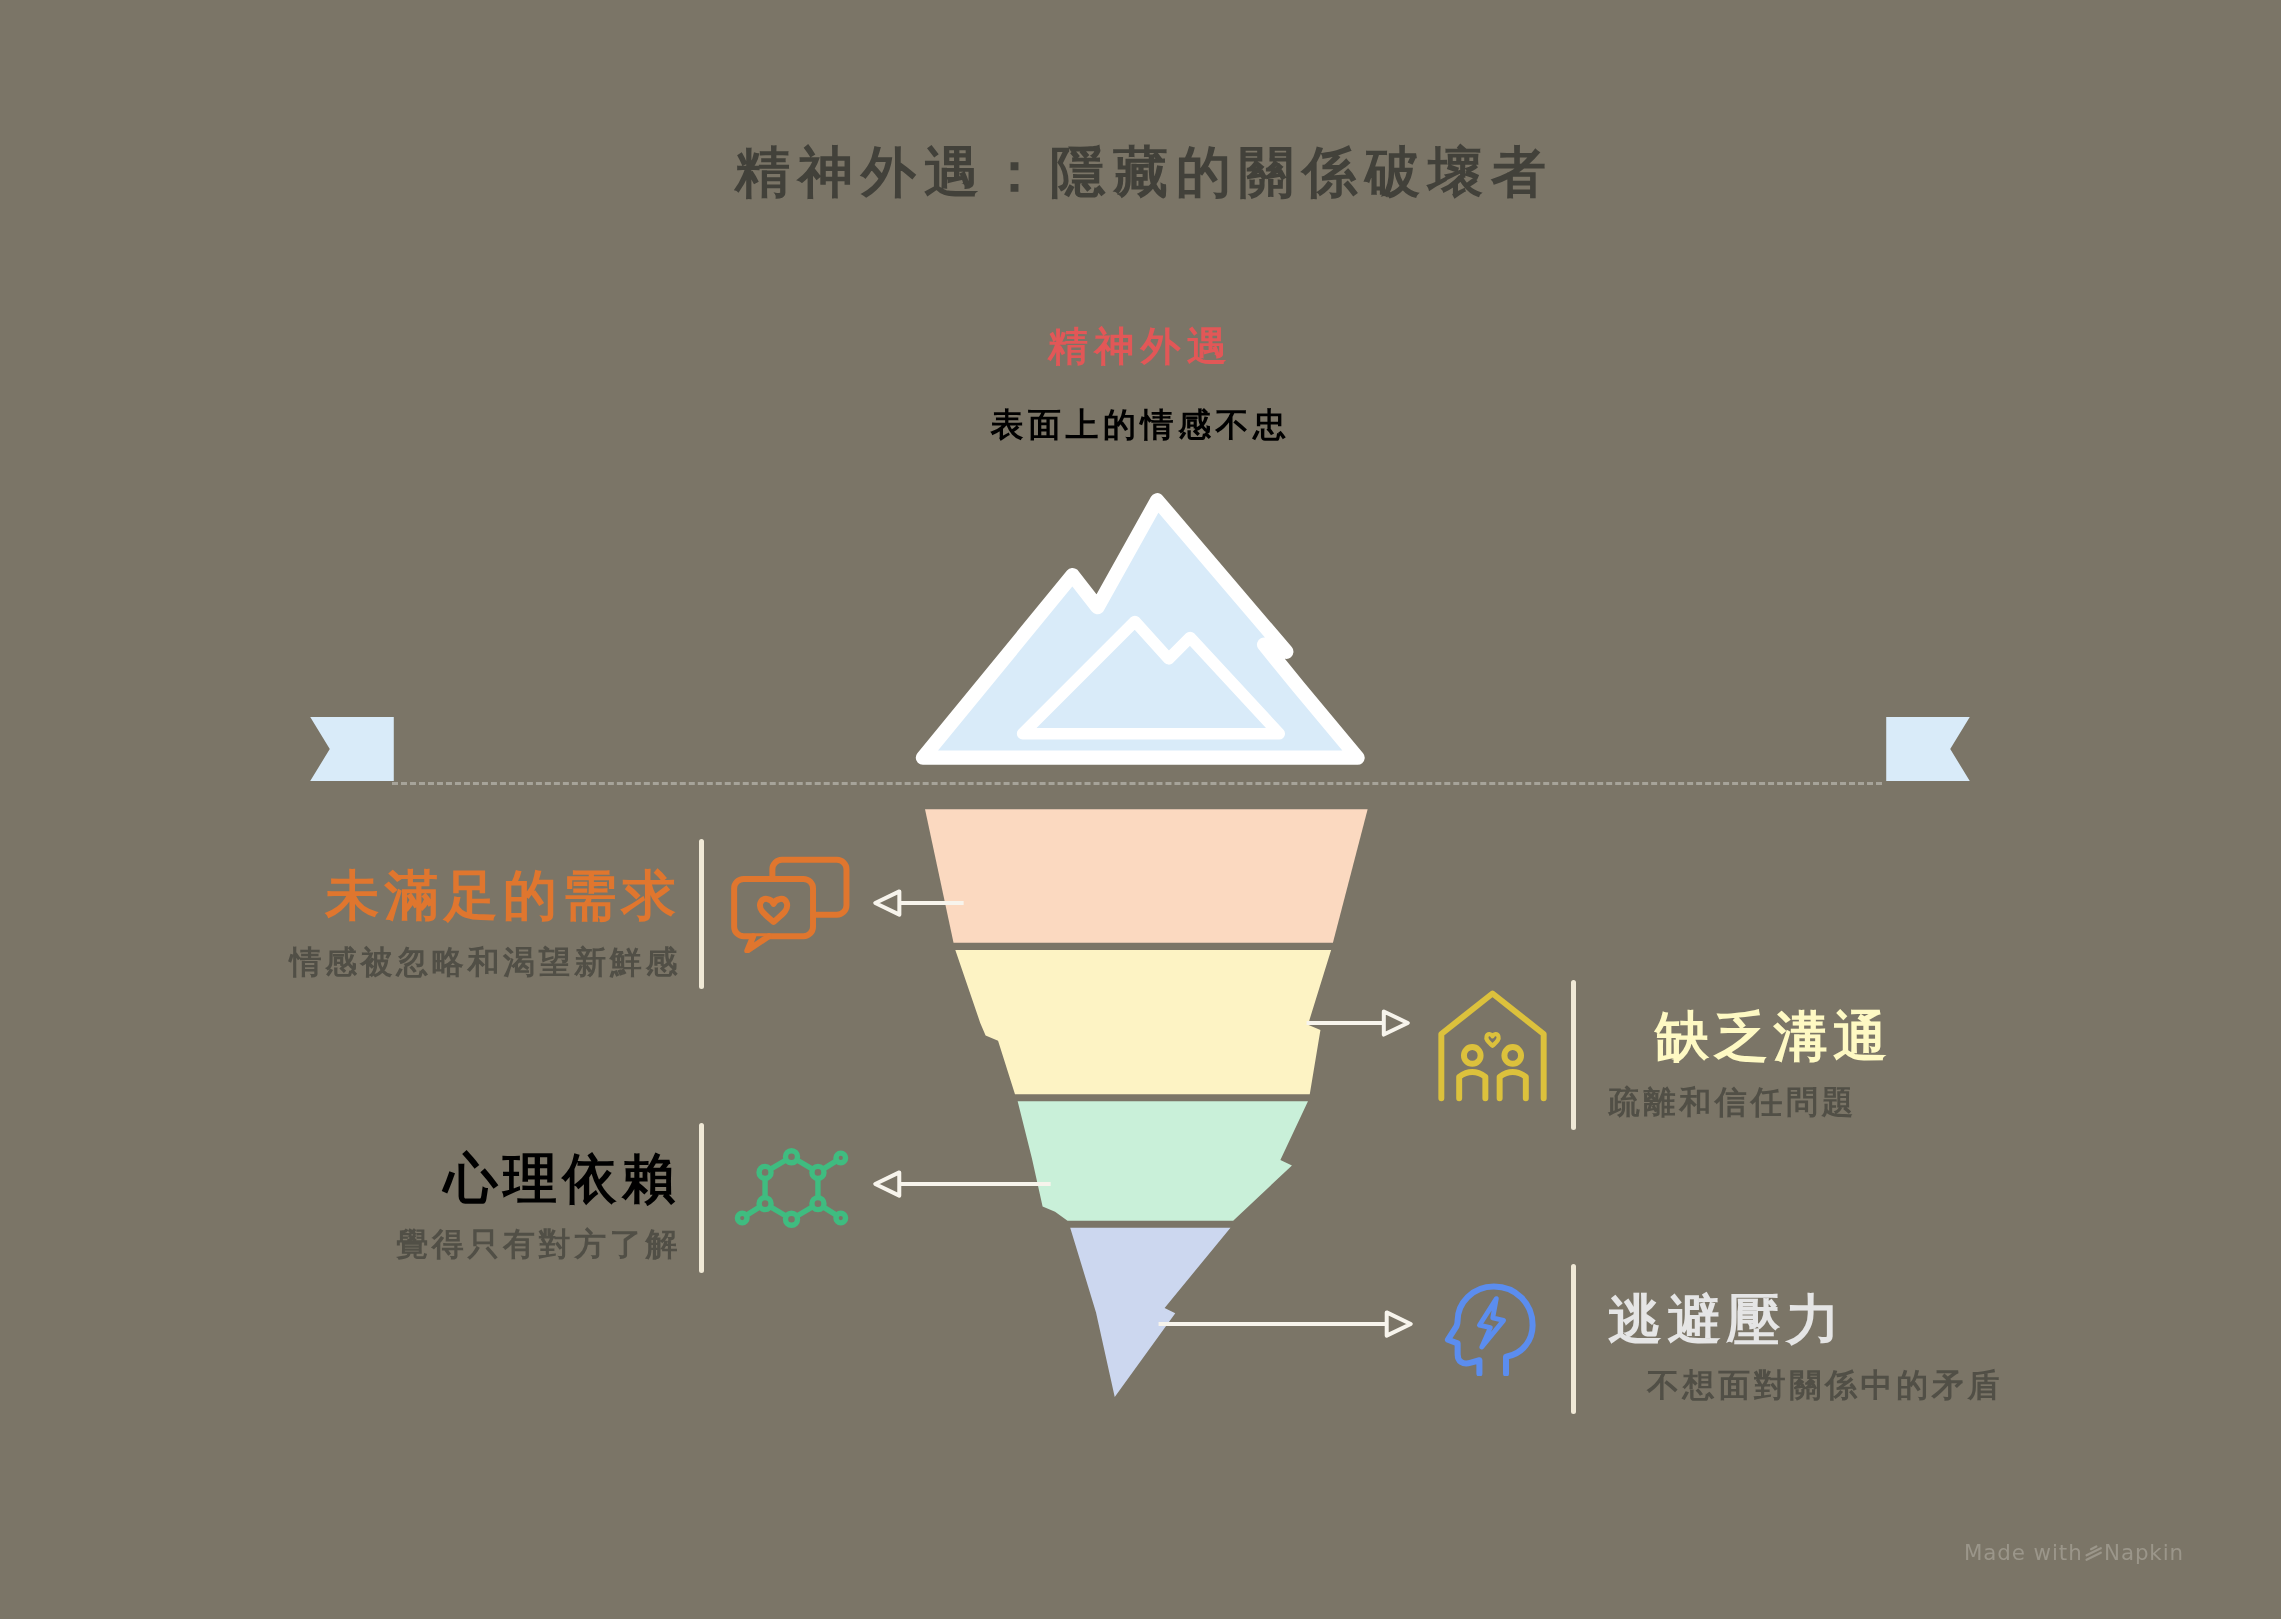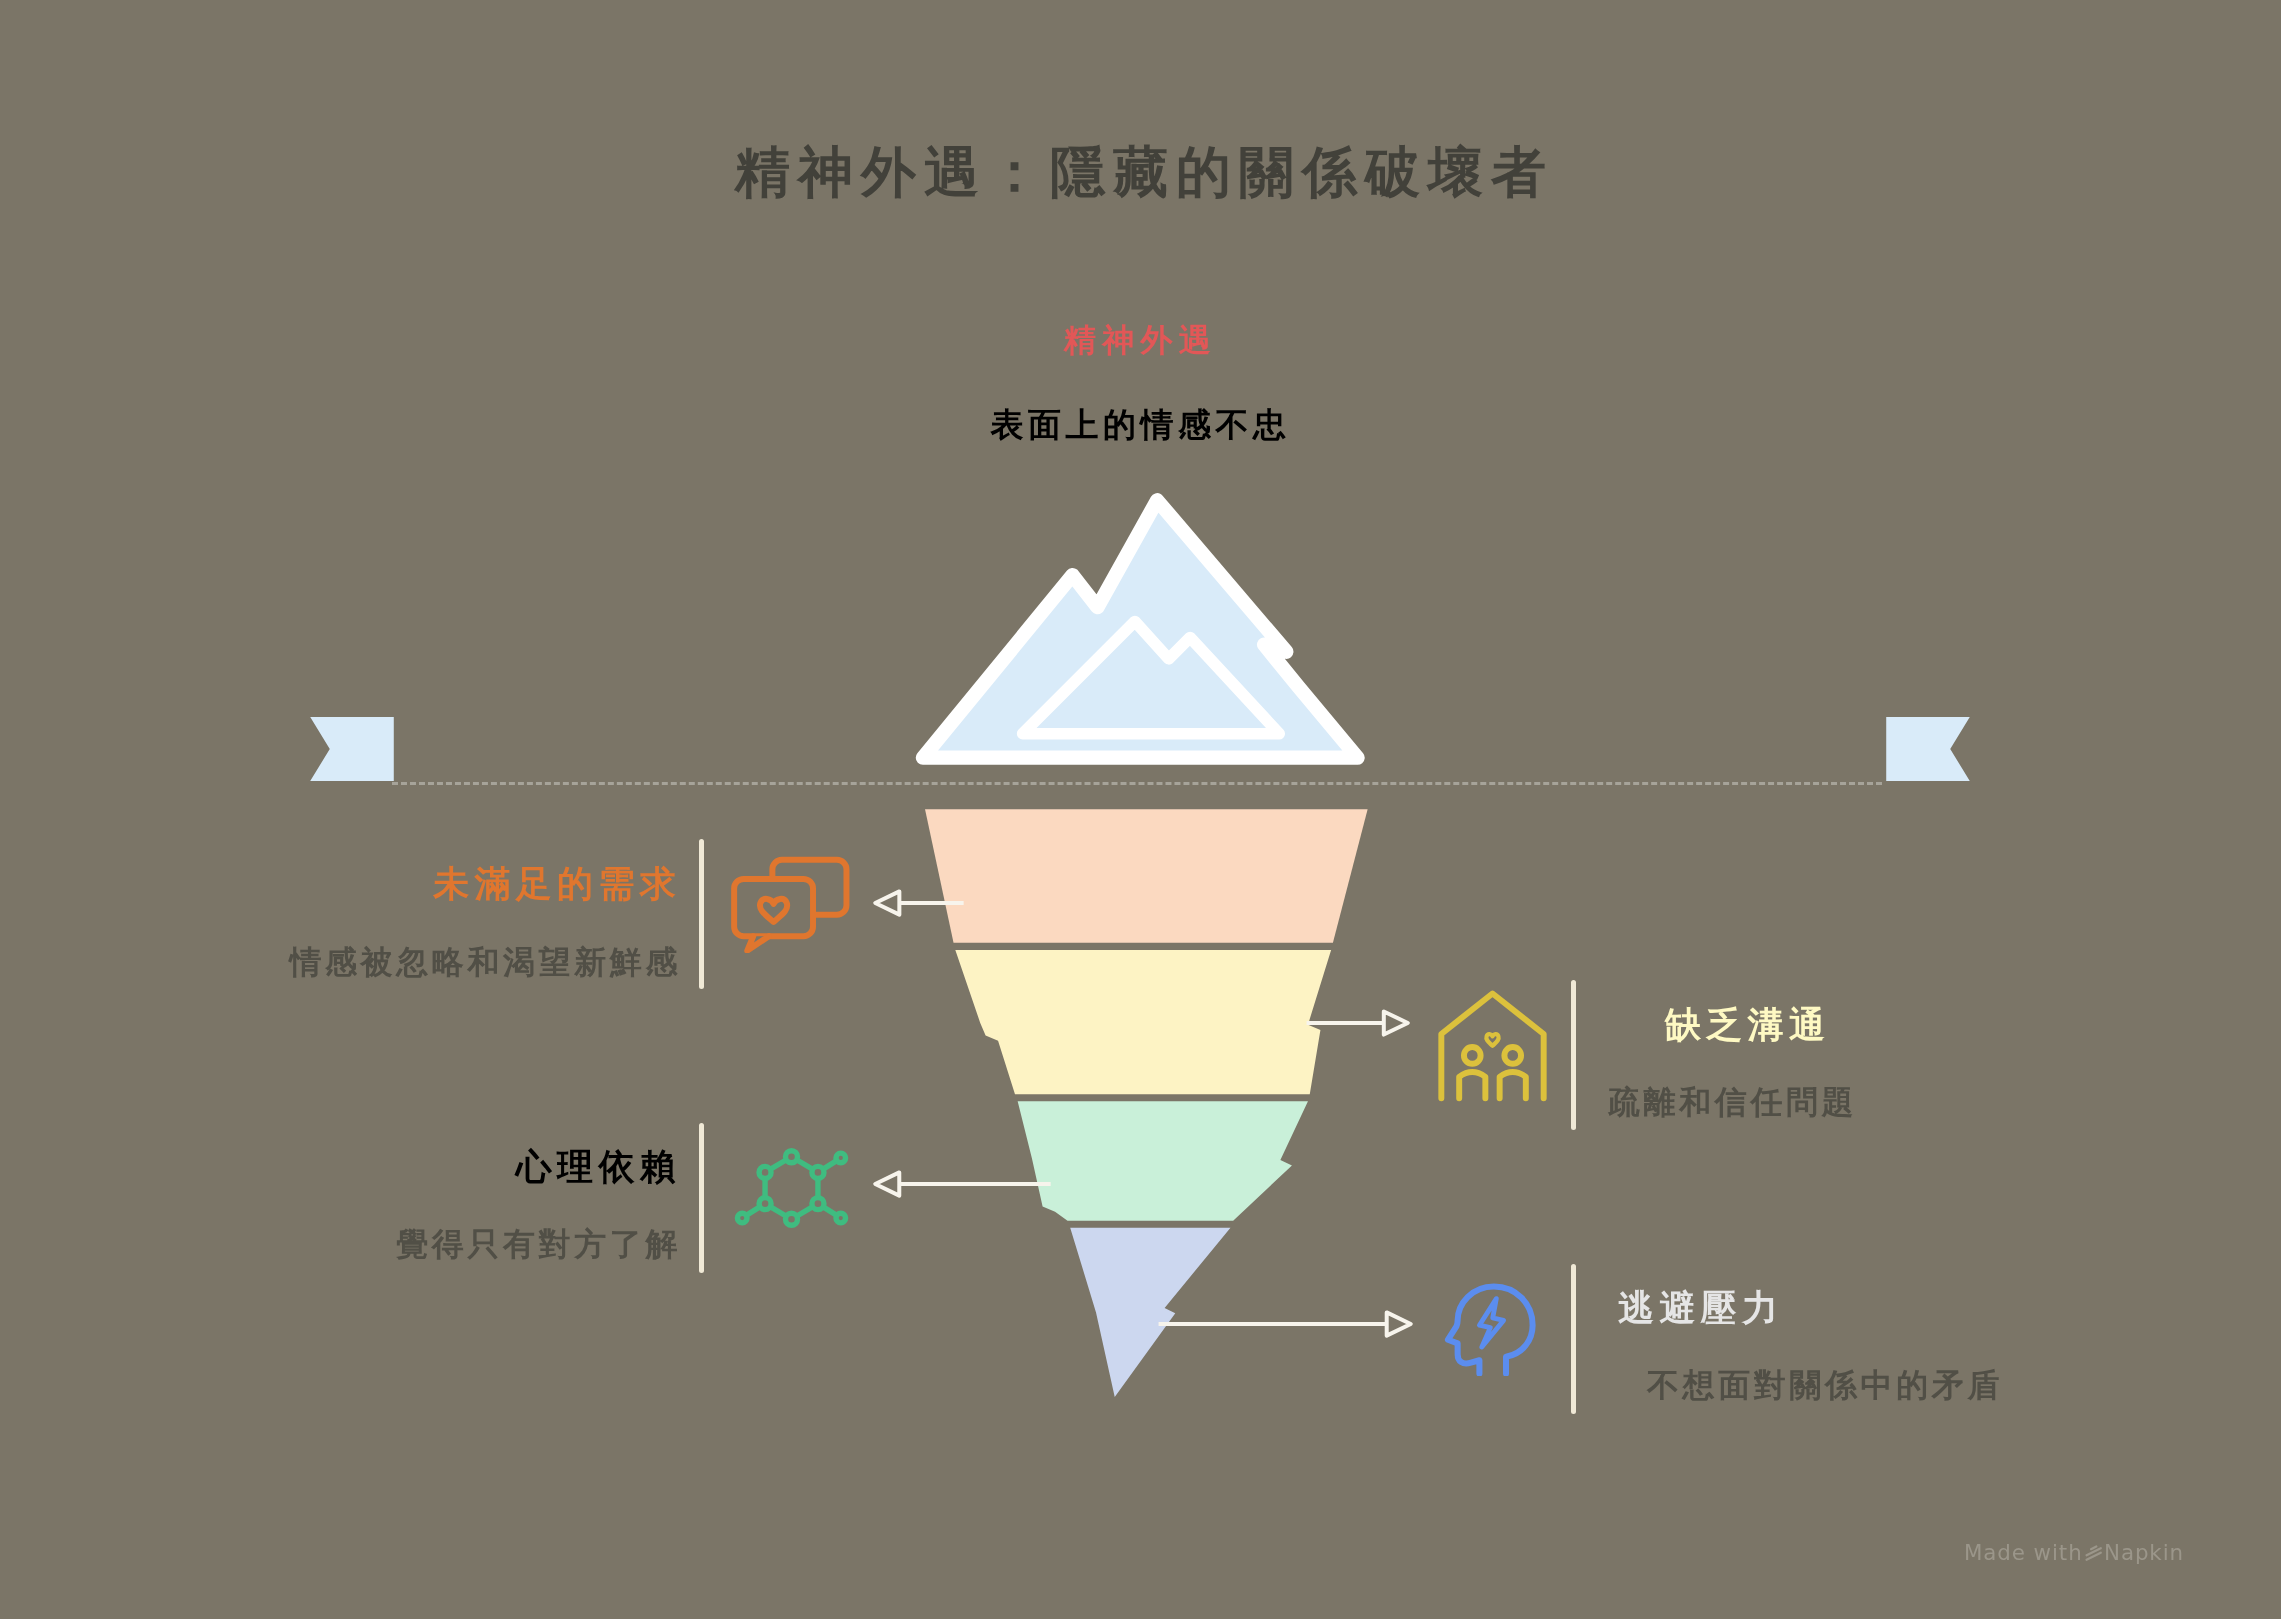--- a/index.html
+++ b/index.html
@@ -10,29 +10,29 @@
     background:var(--bg); overflow:hidden;
     font-family:"DejaVu Sans", sans-serif;
   }
   .title{
     position:absolute; top:132px; left:0; width:100%;
     text-align:center; font-size:55px; font-weight:bold;
     color:#42413a; letter-spacing:8px; margin:4px;
   }
   .top-label{
     position:absolute; top:319px; left:0; width:100%;
-    text-align:center; font-size:32px; font-weight:bold; letter-spacing:6.2px;
+    text-align:center; font-size:40px; font-weight:bold; letter-spacing:6.2px;
   }
   .top-desc{
     position:absolute; top:403px; left:0; width:100%;
     text-align:center; font-size:33px; font-weight:bold;
     color:#000000; letter-spacing:4.5px;
   }
   .abs{ position:absolute; }
-  .callout-label{ position:absolute; font-size:36px; font-weight:bold; letter-spacing:5.3px; white-space:nowrap;margin-left:10px; }
+  .callout-label{ position:absolute; font-size:54px; font-weight:bold; letter-spacing:5.3px; white-space:nowrap; }
   .callout-desc{ position:absolute; font-size:32px; font-weight:bold; color:#514f46; letter-spacing:3.6px; white-space:nowrap; }
   .align-right{ text-align:right; }
   .vline{ position:absolute; width:4.5px; border-radius:2.7px; background:#f0e9d6; }
   .waterline{
     position:absolute; left:392px; top:782px; width:1490px; height:0;
     border-top:3.6px dashed #a6a399;
   }
   .watermark{
     position:absolute; left:1964px; top:1540px;
     display:flex; align-items:center; 

